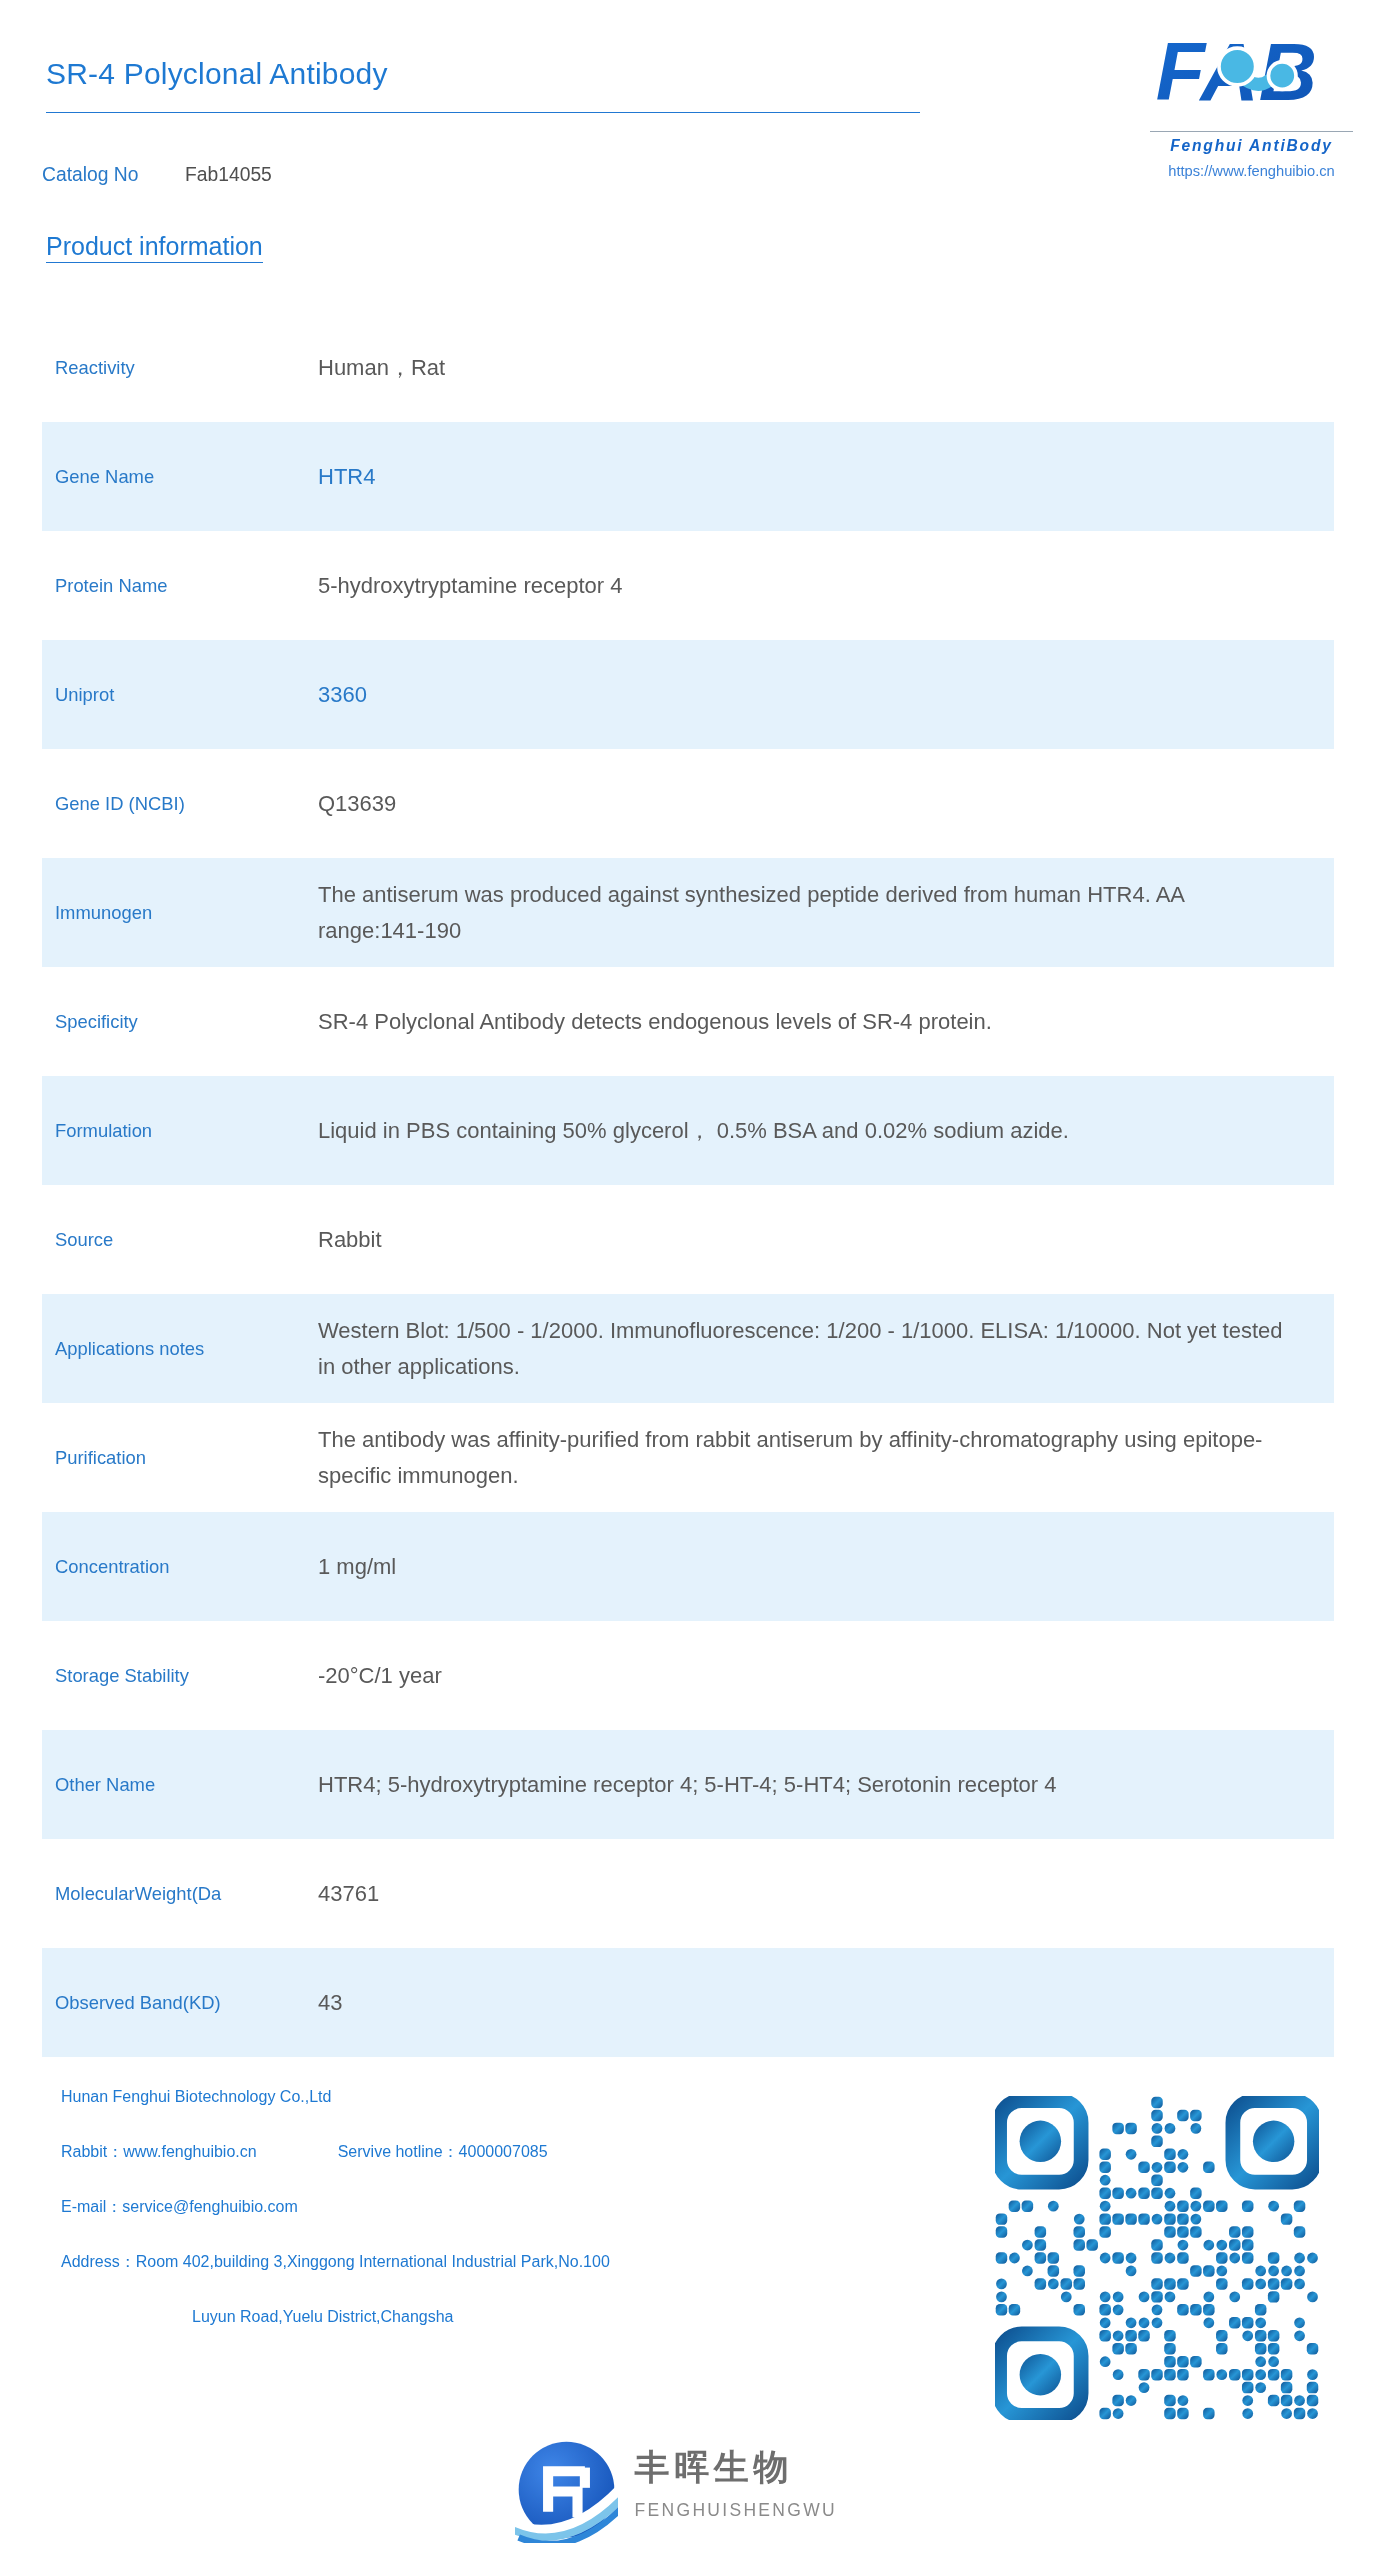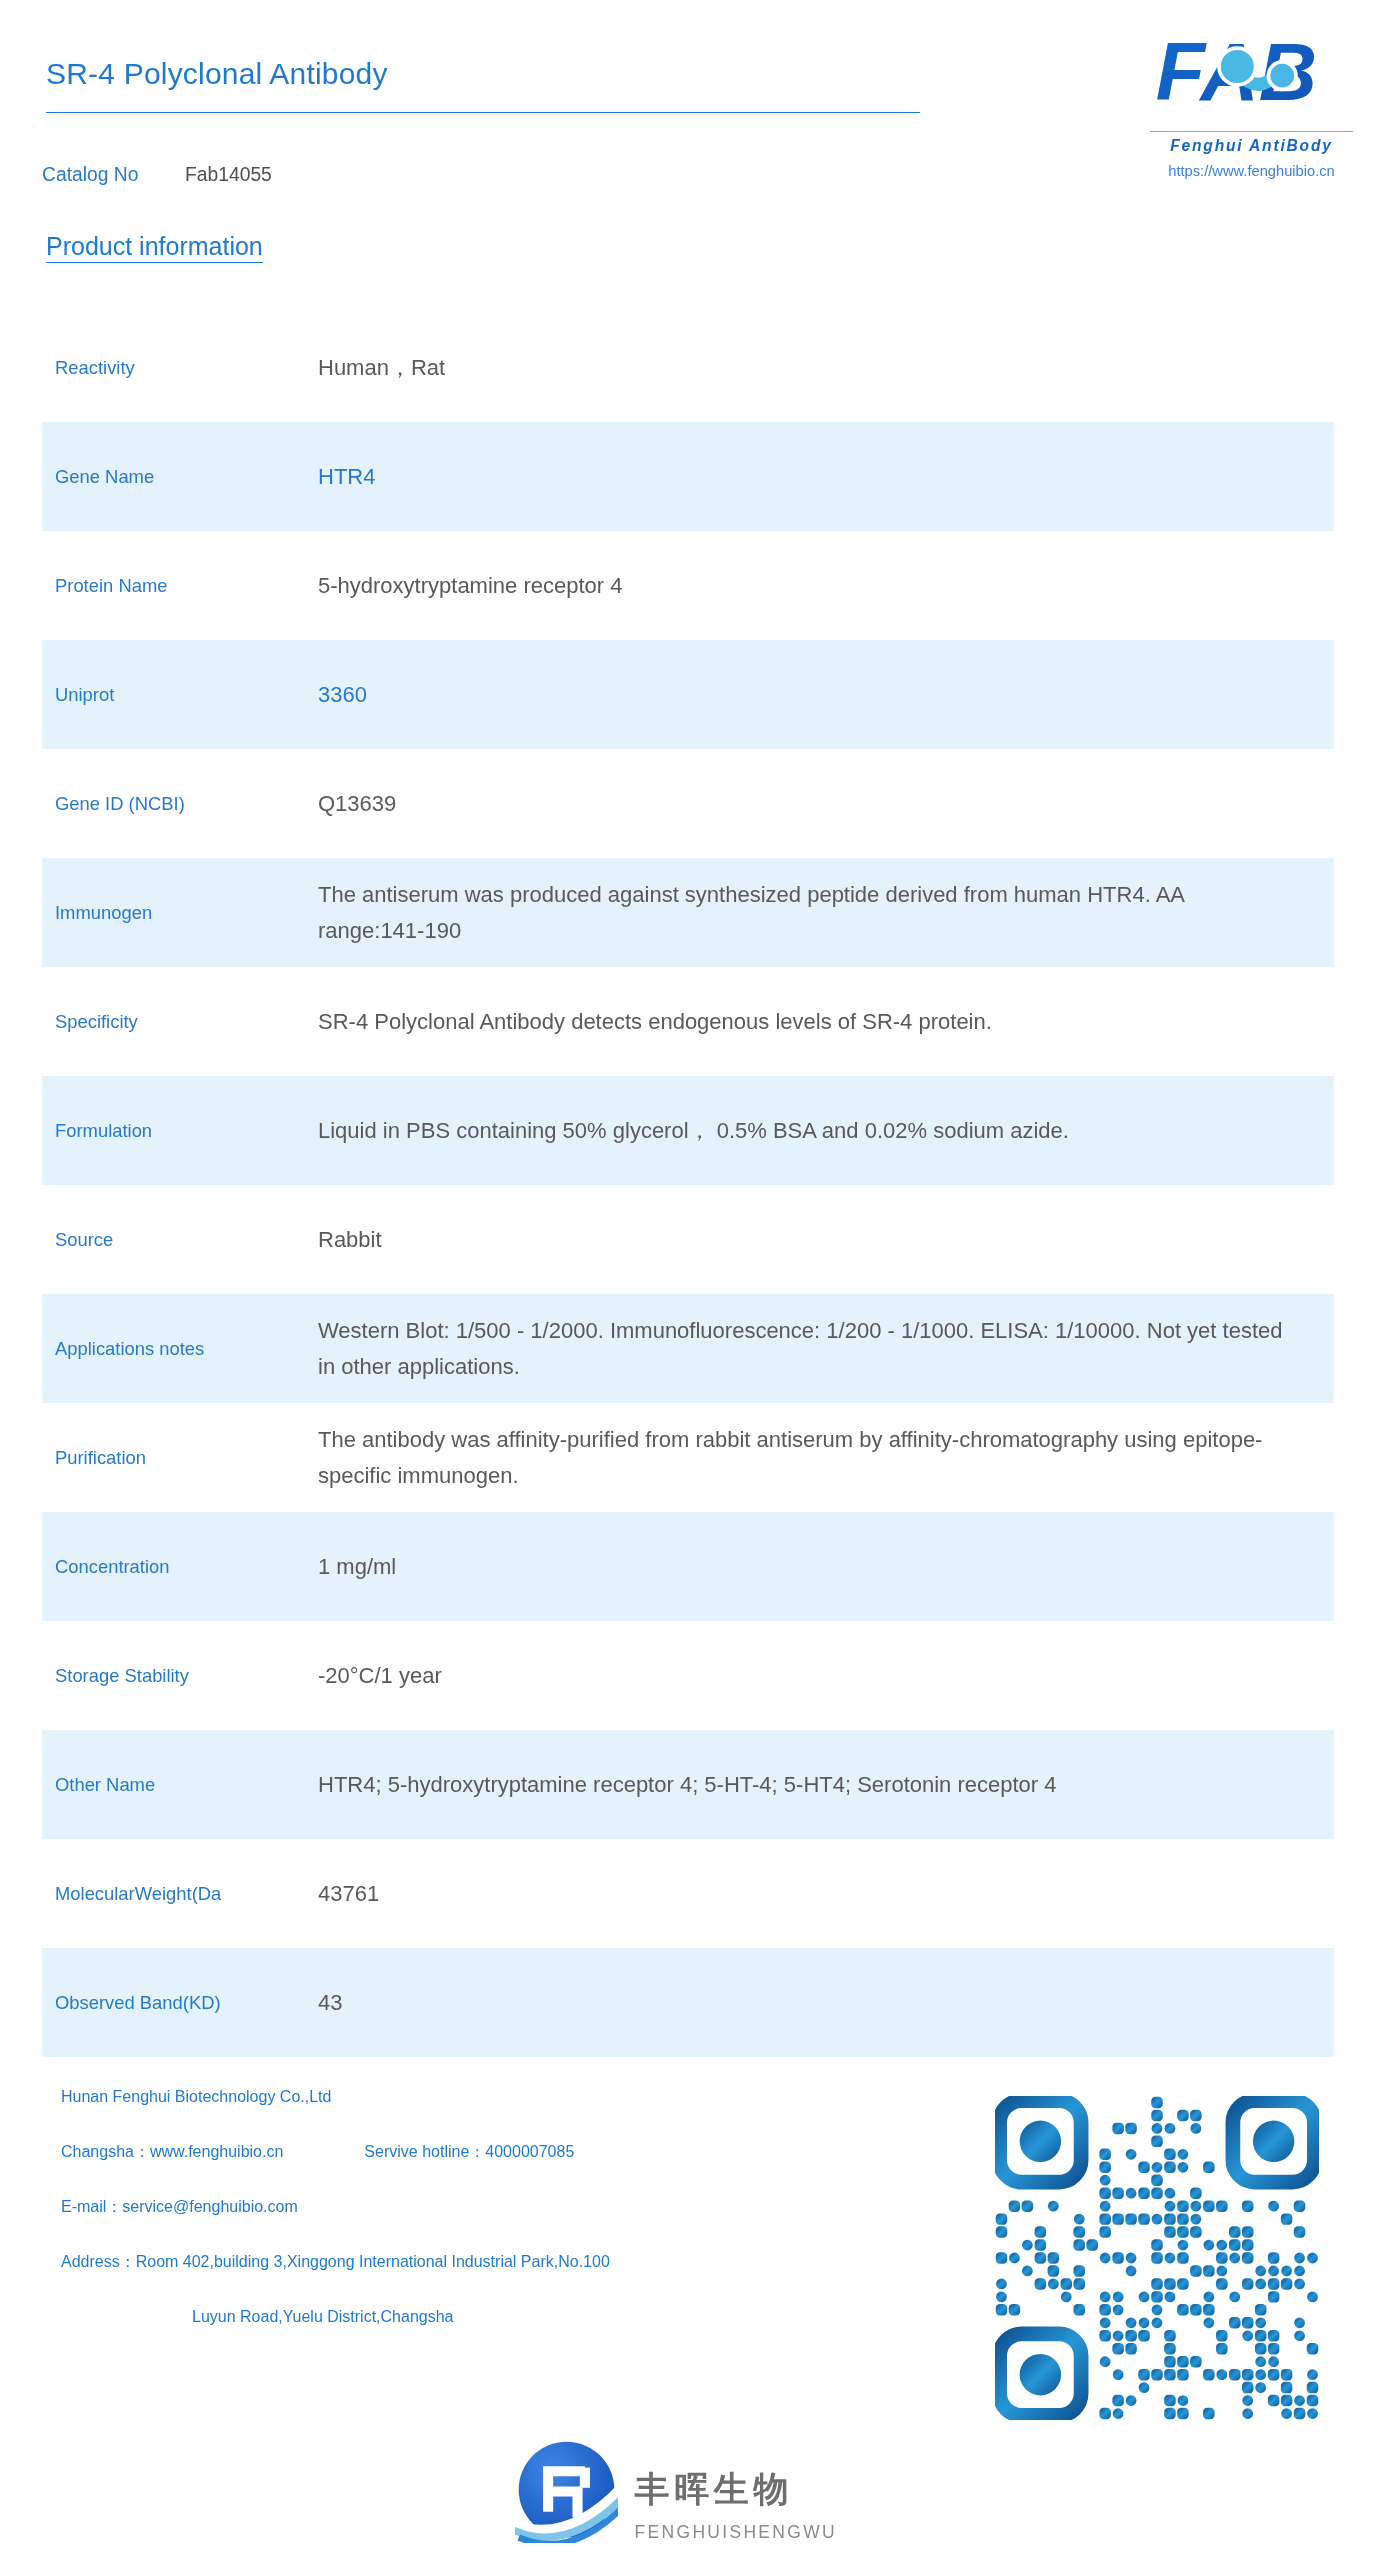--- a/index.html
+++ b/index.html
@@ -63,21 +63,21 @@
   .footer .f-line { font-size: 16px; line-height: 31px; margin-bottom: 24px; white-space: nowrap; }
   .footer .f-split { display: flex; gap: 81px; }
   .footer .addr2 { padding-left: 131px; margin-top: 4.6px; }
 
   
   .qr { position: absolute; left: 995px; top: 2096px; width: 324px; height: 324px; }
 
   
   .bottom-logo {
     position: absolute; left: 515px; top: 2440px; width: 368px;
-    display: flex; align-items: flex-end; gap: 16.6px;
+    display: flex; align-items: flex-start; gap: 16.6px;
   }
   .bl-text { padding-top: 3.7px; }
   .bl-cn {
     font-size: 35px; color: #6e6e6e; letter-spacing: 4.6px;
     font-weight: bold; white-space: nowrap;
   }
   .bl-en {
     margin-top: 9.2px; font-size: 17.5px; color: #8a8a8a; letter-spacing: 2.3px; white-space: nowrap;
   }
 </style>
@@ -177,21 +177,21 @@
       </div>
       <div class="row alt">
         <div class="row-label">Observed Band(KD)</div>
         <div class="row-value">43</div>
       </div>
     </div>
 
   <div class="footer">
     <div class="f-line">Hunan Fenghui Biotechnology Co.,Ltd</div>
     <div class="f-line f-split">
-      <span>Changsha：www.fenghuibio.cn</span>
+      <span>Rabbit：www.fenghuibio.cn</span>
       <span>Servive hotline：4000007085</span>
     </div>
     <div class="f-line">E-mail：service@fenghuibio.com</div>
     <div class="f-line">Address：Room 402,building 3,Xinggong International Industrial Park,No.100</div>
     <div class="f-line addr2">Luyun Road,Yuelu District,Changsha</div>
   </div>
 
   <div class="qr">
     <svg id="qr-svg" width="324" height="324" viewBox="0 0 352 352">
       <defs>

